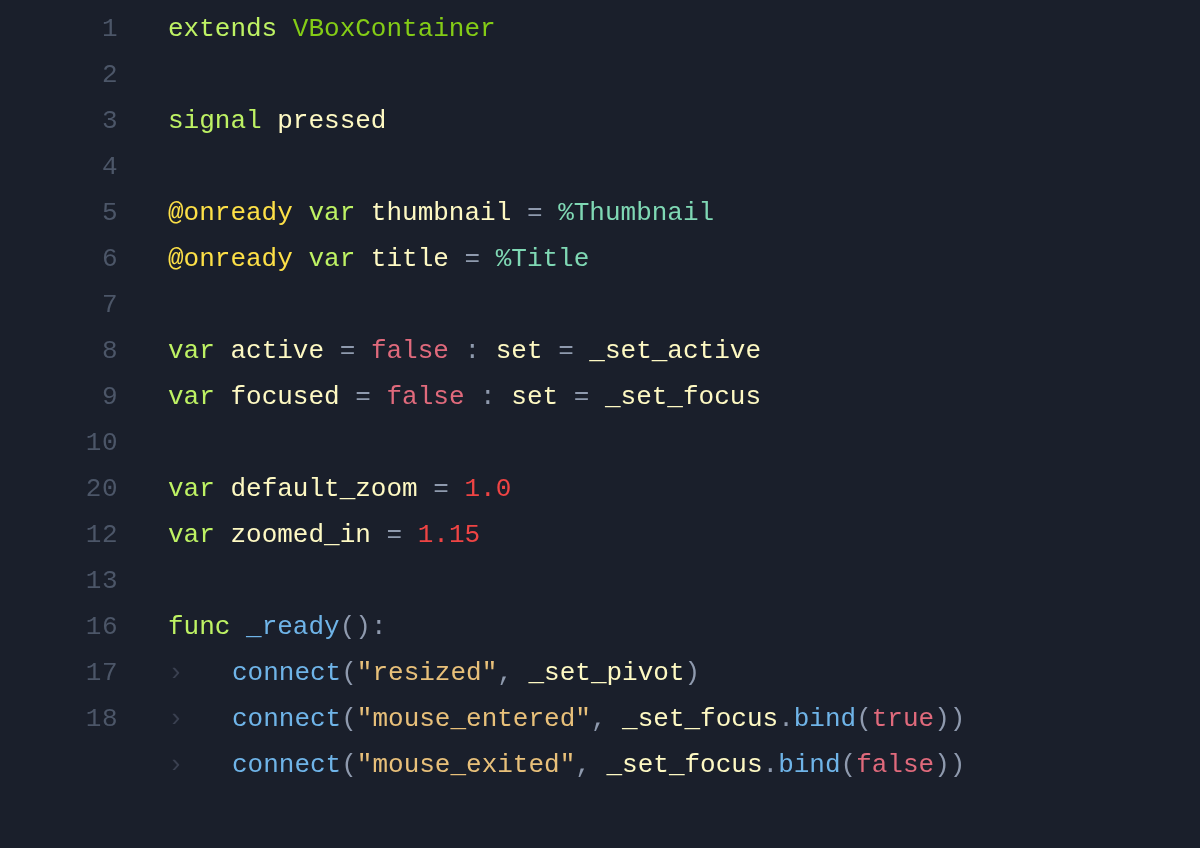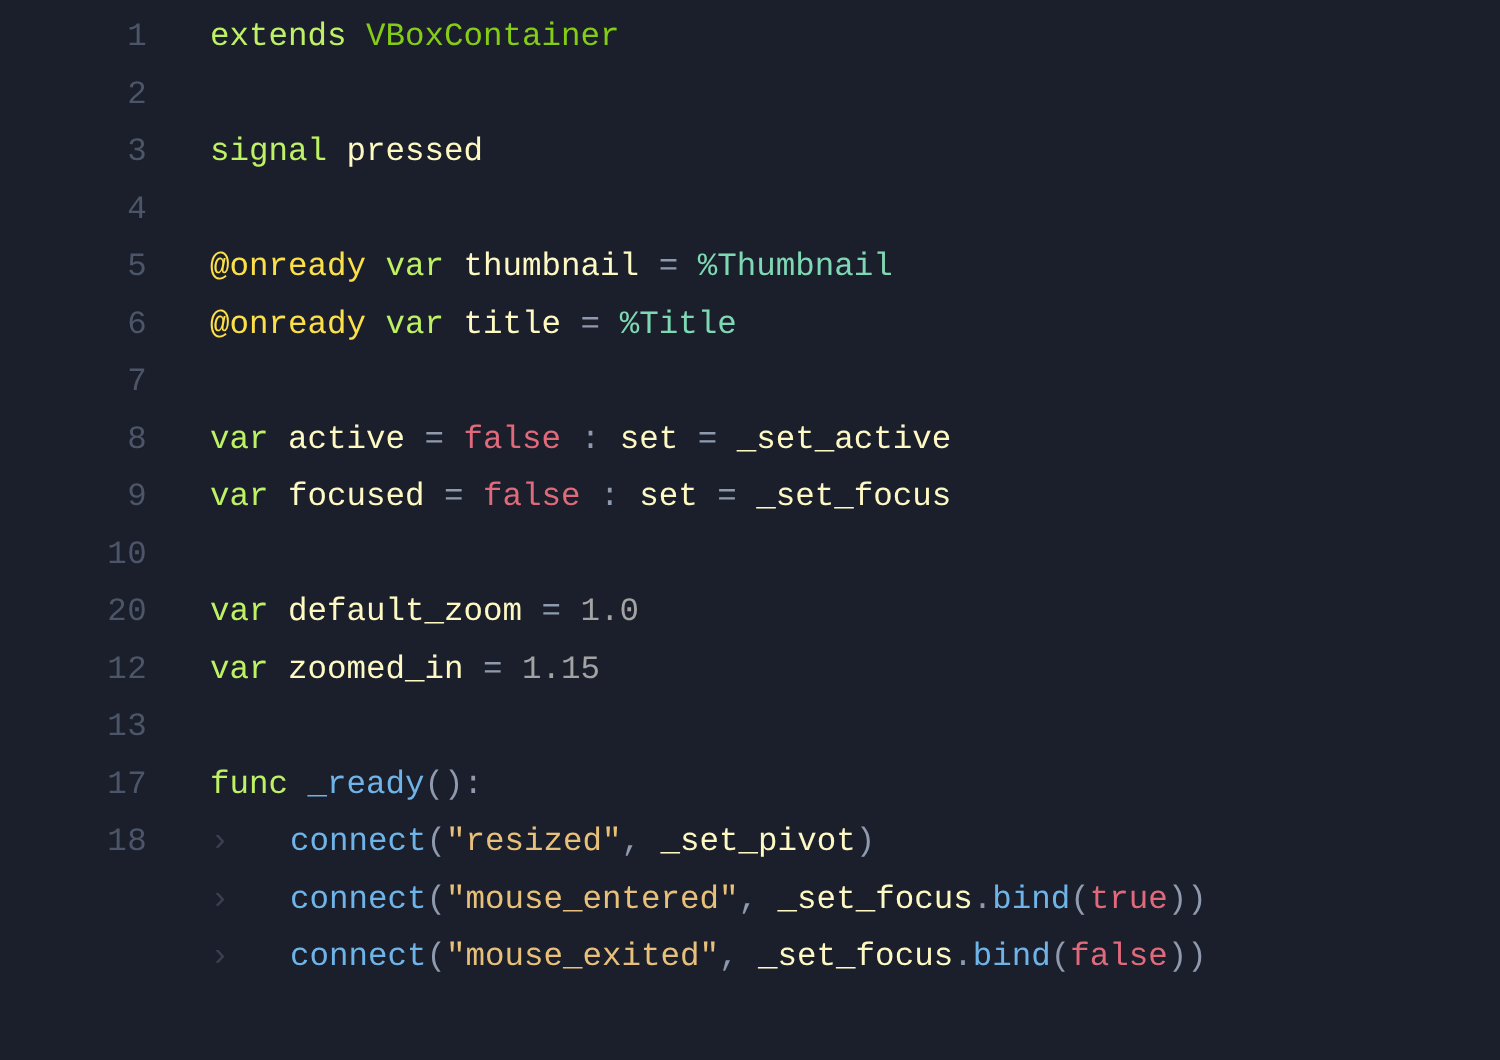--- a/index.html
+++ b/index.html
@@ -65,21 +65,21 @@
   .line { height: 46px; }
 
   
   .kw1 { color: #bef264; }      
   .kw2 { color: #fde047; }      
   .type { color: #84cc16; }     
   .ident { color: #fef9c3; }    
   .fn   { color: #6fb4e8; }     
   .op   { color: #8f9aae; }     
   .bool { color: #e06a7c; }     
-  .num  { color: #a3a3a3; margin-top: 32px; }     
+  .num  { color: #ef4444; margin-top: 32px; }     
   .str  { color: #e8c07a; }     
   .punc { color: #8f9aae; }     
   .pct  { color: #7fd8b4; }     
   .unique { color: #7fd8b4; }    
 </style>
 </head>
 <body>
 
 <div class="editor">
   <div class="gutter">
@@ -116,20 +116,23 @@
       <div class="gline">
         <span class="lnum">20</span>
       </div>
       <div class="gline">
         <span class="lnum">12</span>
       </div>
       <div class="gline">
         <span class="lnum">13</span>
       </div>
       <div class="gline">
+        <span class="lnum">16</span>
+      </div>
+      <div class="gline">
         <span class="lnum">17</span>
       </div>
       <div class="gline">
         <span class="lnum">18</span>
       </div>
     </div>
   <div class="code"><div class="line"><span class="kw1">extends</span><span> </span><span class="type">VBoxContainer</span></div><div class="line"></div><div class="line"><span class="kw1">signal</span><span> </span><span class="ident">pressed</span></div><div class="line"></div><div class="line"><span class="kw2">@onready</span><span> </span><span class="kw1">var</span><span> </span><span class="ident">thumbnail</span><span> </span><span class="op">=</span><span> </span><span class="pct">%</span><span class="unique">Thumbnail</span></div><div class="line"><span class="kw2">@onready</span><span> </span><span class="kw1">var</span><span> </span><span class="ident">title</span><span> </span><span class="op">=</span><span> </span><span class="pct">%</span><span class="unique">Title</span></div><div class="line"></div><div class="line"><span class="kw1">var</span><span> </span><span class="ident">active</span><span> </span><span class="op">=</span><span> </span><span class="bool">false</span><span> </span><span class="op">:</span><span> </span><span class="ident">set</span><span> </span><span class="op">=</span><span> </span><span class="ident">_set_active</span></div><div class="line"><span class="kw1">var</span><span> </span><span class="ident">focused</span><span> </span><span class="op">=</span><span> </span><span class="bool">false</span><span> </span><span class="op">:</span><span> </span><span class="ident">set</span><span> </span><span class="op">=</span><span> </span><span class="ident">_set_focus</span></div><div class="line"></div><div class="line"><span class="kw1">var</span><span> </span><span class="ident">default_zoom</span><span> </span><span class="op">=</span><span> </span><span class="num">1.0</span></div><div class="line"><span class="kw1">var</span><span> </span><span class="ident">zoomed_in</span><span> </span><span class="op">=</span><span> </span><span class="num">1.15</span></div><div class="line"></div><div class="line"><span class="kw1">func</span><span> </span><span class="fn">_ready</span><span class="punc">()</span><span class="op">:</span></div><div class="line"><span style="color: rgb(58, 64, 80); display: inline-block; width: 64px;">›    </span><span class="fn">connect</span><span class="punc">(</span><span class="str">"resized"</span><span class="punc">,</span><span> </span><span class="ident">_set_pivot</span><span class="punc">)</span></div><div class="line"><span style="color: rgb(58, 64, 80); display: inline-block; width: 64px;">›    </span><span class="fn">connect</span><span class="punc">(</span><span class="str">"mouse_entered"</span><span class="punc">,</span><span> </span><span class="ident">_set_focus</span><span class="op">.</span><span class="fn">bind</span><span class="punc">(</span><span class="bool">true</span><span class="punc">)</span><span class="punc">)</span></div><div class="line"><span style="color: rgb(58, 64, 80); display: inline-block; width: 64px;">›    </span><span class="fn">connect</span><span class="punc">(</span><span class="str">"mouse_exited"</span><span class="punc">,</span><span> </span><span class="ident">_set_focus</span><span class="op">.</span><span class="fn">bind</span><span class="punc">(</span><span class="bool">false</span><span class="punc">)</span><span class="punc">)</span></div><div class="line"></div></div>
 </div>
 
 </body></html>

